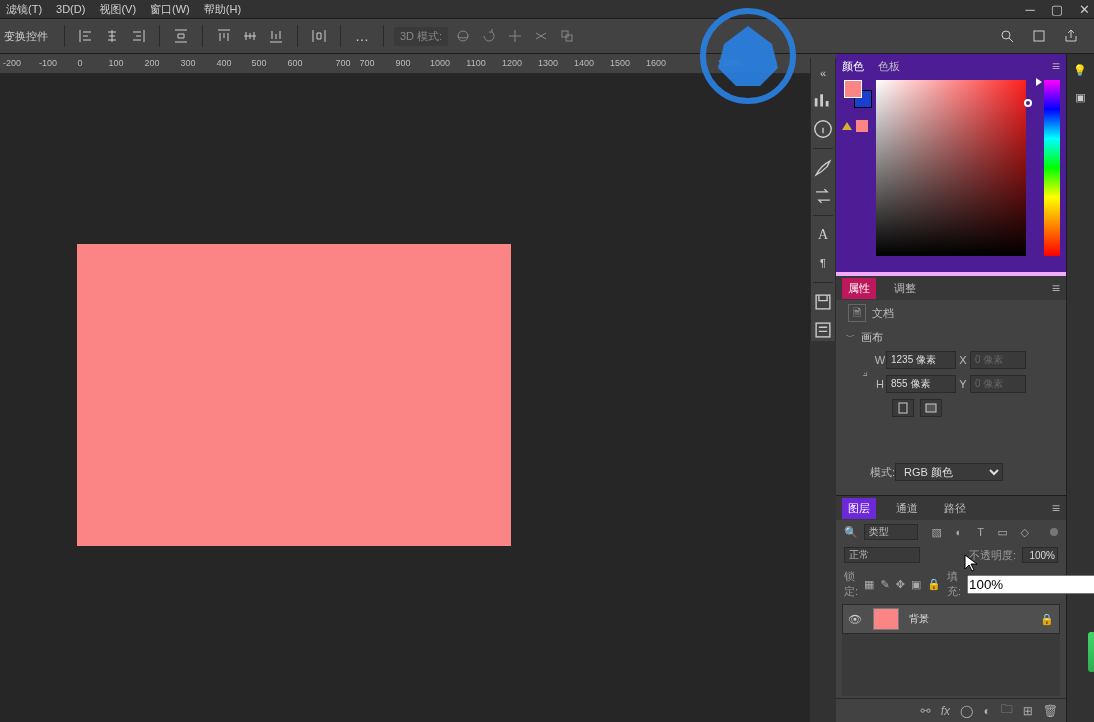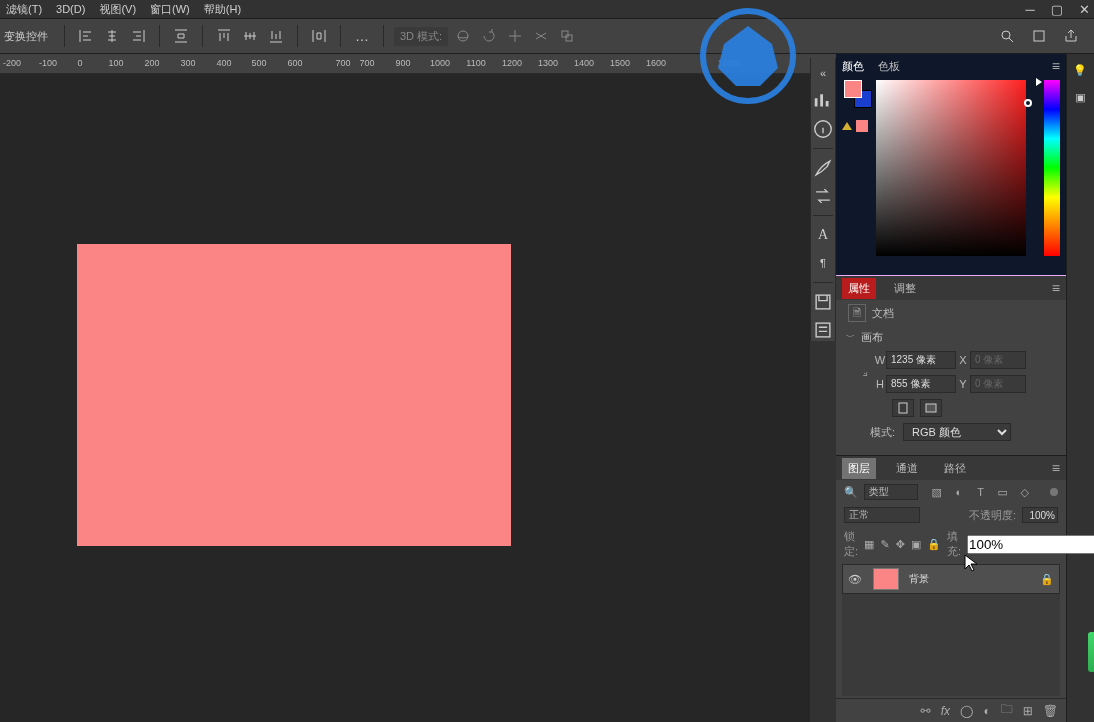--- a/index.html
+++ b/index.html
@@ -33,61 +33,61 @@
 .vtool { width: 22px; height: 22px; display: flex; align-items: center; justify-content: center; color: #ccc; cursor: pointer; }
 .vtool-sep { width: 20px; height: 1px; background: #2a2a2a; margin: 2px 0; }
 
 
 .rightside { position: absolute; top: 54px; right: 0; width: 258px; bottom: 0; display: flex; }
 .panels { width: 230px; background: #424242; display: flex; flex-direction: column; }
 .right-rail { width: 28px; background: #323232; border-left: 1px solid #1e1e1e; display: flex; flex-direction: column; align-items: center; gap: 14px; padding-top: 10px; }
 .right-rail span { color: #ccc; cursor: pointer; }
 
 
-.color-panel { position: relative; height: 222px; border-bottom: 1px solid #f0abfc; background: #0f172a; }
+.color-panel { position: relative; height: 222px; border-bottom: 4px solid #f0abfc; background: #4c1d95; }
 .color-tabs { height: 24px; display: flex; align-items: center; padding: 0 6px; gap: 14px; font-size: 11px; }
 .color-tabs .tab { color: #bbb; cursor: pointer; }
 .color-tabs .tab.active { color: #fff; }
 .panel-menu { margin-left: auto; color: #aaa; cursor: pointer; font-size: 14px; }
 .swatch-pair { position: absolute; left: 8px; top: 26px; }
 .swatch-bg { position: absolute; left: 10px; top: 10px; width: 18px; height: 18px; background: #1a3fcf; border: 1px solid #000; }
 .swatch-fg { position: absolute; left: 0; top: 0; width: 18px; height: 18px; background: #fb8585; border: 1px solid #fff; }
 .swatch-icons { position: absolute; left: 6px; top: 66px; display: flex; gap: 4px; align-items: center; }
 .swatch-icons .tri { width: 0; height: 0; border-left: 5px solid transparent; border-right: 5px solid transparent; border-bottom: 8px solid #d4b030; }
 .swatch-icons .sq { width: 12px; height: 12px; background: #fb8585; }
 .color-field { position: absolute; left: 40px; top: 26px; width: 150px; height: 176px; background: linear-gradient(to bottom, rgba(0,0,0,0), #000), linear-gradient(to right, #fff, #ff2020); }
 .hue-bar { position: absolute; right: 6px; top: 26px; width: 16px; height: 176px; background: linear-gradient(to bottom, #ff00ff, #0000ff, #00ffff, #00ff00, #ffff00, #ff8000, #ff0000); }
 .hue-cursor { position: absolute; right: 24px; top: 24px; width: 0; height: 0; border-top: 4px solid transparent; border-bottom: 4px solid transparent; border-left: 6px solid #fff; }
 .indicator-dot { position: absolute; left: 148px; top: 19px; width: 8px; height: 8px; border: 2px solid #fff; border-radius: 50%; }
 
 
 .props-panel { border-bottom: 1px solid #1e1e1e; background: #424242; padding-bottom: 10px; }
 .prop-tabs { height: 24px; display: flex; align-items: center; padding: 0 6px; gap: 12px; background: #383838; }
 .prop-tabs .tab { color: #bbb; cursor: pointer; font-size: 11px; padding: 3px 6px; }
-.prop-tabs .tab.active { background: #b91c1c; color: #fff; }
+.prop-tabs .tab.active { background: #be185d; color: #fff; }
 .prop-row { display: flex; align-items: center; padding: 4px 12px; gap: 6px; font-size: 11px; color: #bbb; }
 .prop-row .icon-box { width: 18px; height: 18px; border: 1px solid #666; display: flex; align-items: center; justify-content: center; font-size: 10px; }
 .section-head { display: flex; align-items: center; gap: 6px; padding: 4px 10px; font-size: 11px; color: #ccc; }
 .sh-caret { font-size: 9px; }
 .dim-grid { display: grid; grid-template-columns: 16px 12px 70px 14px 56px; row-gap: 6px; align-items: center; padding: 2px 14px 2px 22px; font-size: 11px; color: #bbb; }
 .dim-label { text-align: center; }
 .dim-input { background: #3a3a3a; border: 1px solid #2a2a2a; color: #ddd; font-size: 10px; padding: 2px 4px; height: 18px; }
 .dim-input.dis { color: #666; }
 .dim-link { grid-row: 1 / span 2; width: 14px; display: flex; align-items: center; justify-content: center; color: #aaa; }
 .orient-row { display: flex; gap: 6px; padding: 4px 14px 2px 56px; }
 .orient-row .ob { width: 22px; height: 18px; background: #3a3a3a; border: 1px solid #2a2a2a; display:flex; align-items:center; justify-content:center; cursor: pointer; }
 .res-row { padding: 4px 14px 2px 56px; font-size: 11px; color: #bbb; }
-.mode-row { display: flex; align-items: center; gap: 8px; padding: 4px 14px 4px 34px; font-size: 11px; color: #bbb; }
+.mode-row { display: flex; align-items: center; padding: 4px 14px 4px 34px; font-size: 11px; color: #bbb; margin-top: 40px; }
 .mode-row select { background: #3a3a3a; border: 1px solid #2a2a2a; color: #ddd; font-size: 11px; padding: 1px 4px; width: 108px; height: 18px; }
 
 
 .layers-panel { flex: 1; background: #424242; display: flex; flex-direction: column; position: relative; }
 .layer-tabs { height: 24px; display: flex; align-items: center; padding: 0 6px; gap: 14px; background: #383838; }
 .layer-tabs .tab { color: #bbb; cursor: pointer; font-size: 11px; padding: 3px 6px; }
-.layer-tabs .tab.active { background: #737373; color: #fff; }
+.layer-tabs .tab.active { background: #6d28d9; color: #fff; }
 .layer-filter { display: flex; align-items: center; gap: 6px; padding: 4px 8px; font-size: 11px; color: #999; }
 .layer-filter .fsel { background: #3a3a3a; border: 1px solid #2a2a2a; color: #bbb; font-size: 10px; padding: 1px 4px; width: 54px; height: 16px; }
 .filter-icons { display: flex; gap: 8px; margin-left: 6px; }
 .filter-icons span { width: 14px; height: 14px; display:flex; align-items:center; justify-content:center; color:#aaa; cursor:pointer; }
 .blend-row { display: flex; align-items: center; gap: 6px; padding: 3px 8px; font-size: 11px; color: #999; }
 .blend-row .bsel { background: #3a3a3a; border: 1px solid #2a2a2a; color: #bbb; font-size: 10px; padding: 1px 4px; width: 76px; height: 16px; }
 .blend-row .pct { background: #3a3a3a; border: 1px solid #2a2a2a; color: #ddd; font-size: 10px; padding: 1px 2px; width: 36px; height: 16px; text-align:right; }
 .lock-row { display: flex; align-items: center; gap: 6px; padding: 3px 8px; font-size: 11px; color: #999; }
 .lock-row span.l { width: 14px; height: 14px; display:flex; align-items:center; justify-content:center; color:#aaa; }
 .layer-list { flex: 1; background: #3a3a3a; margin: 2px 6px; }

